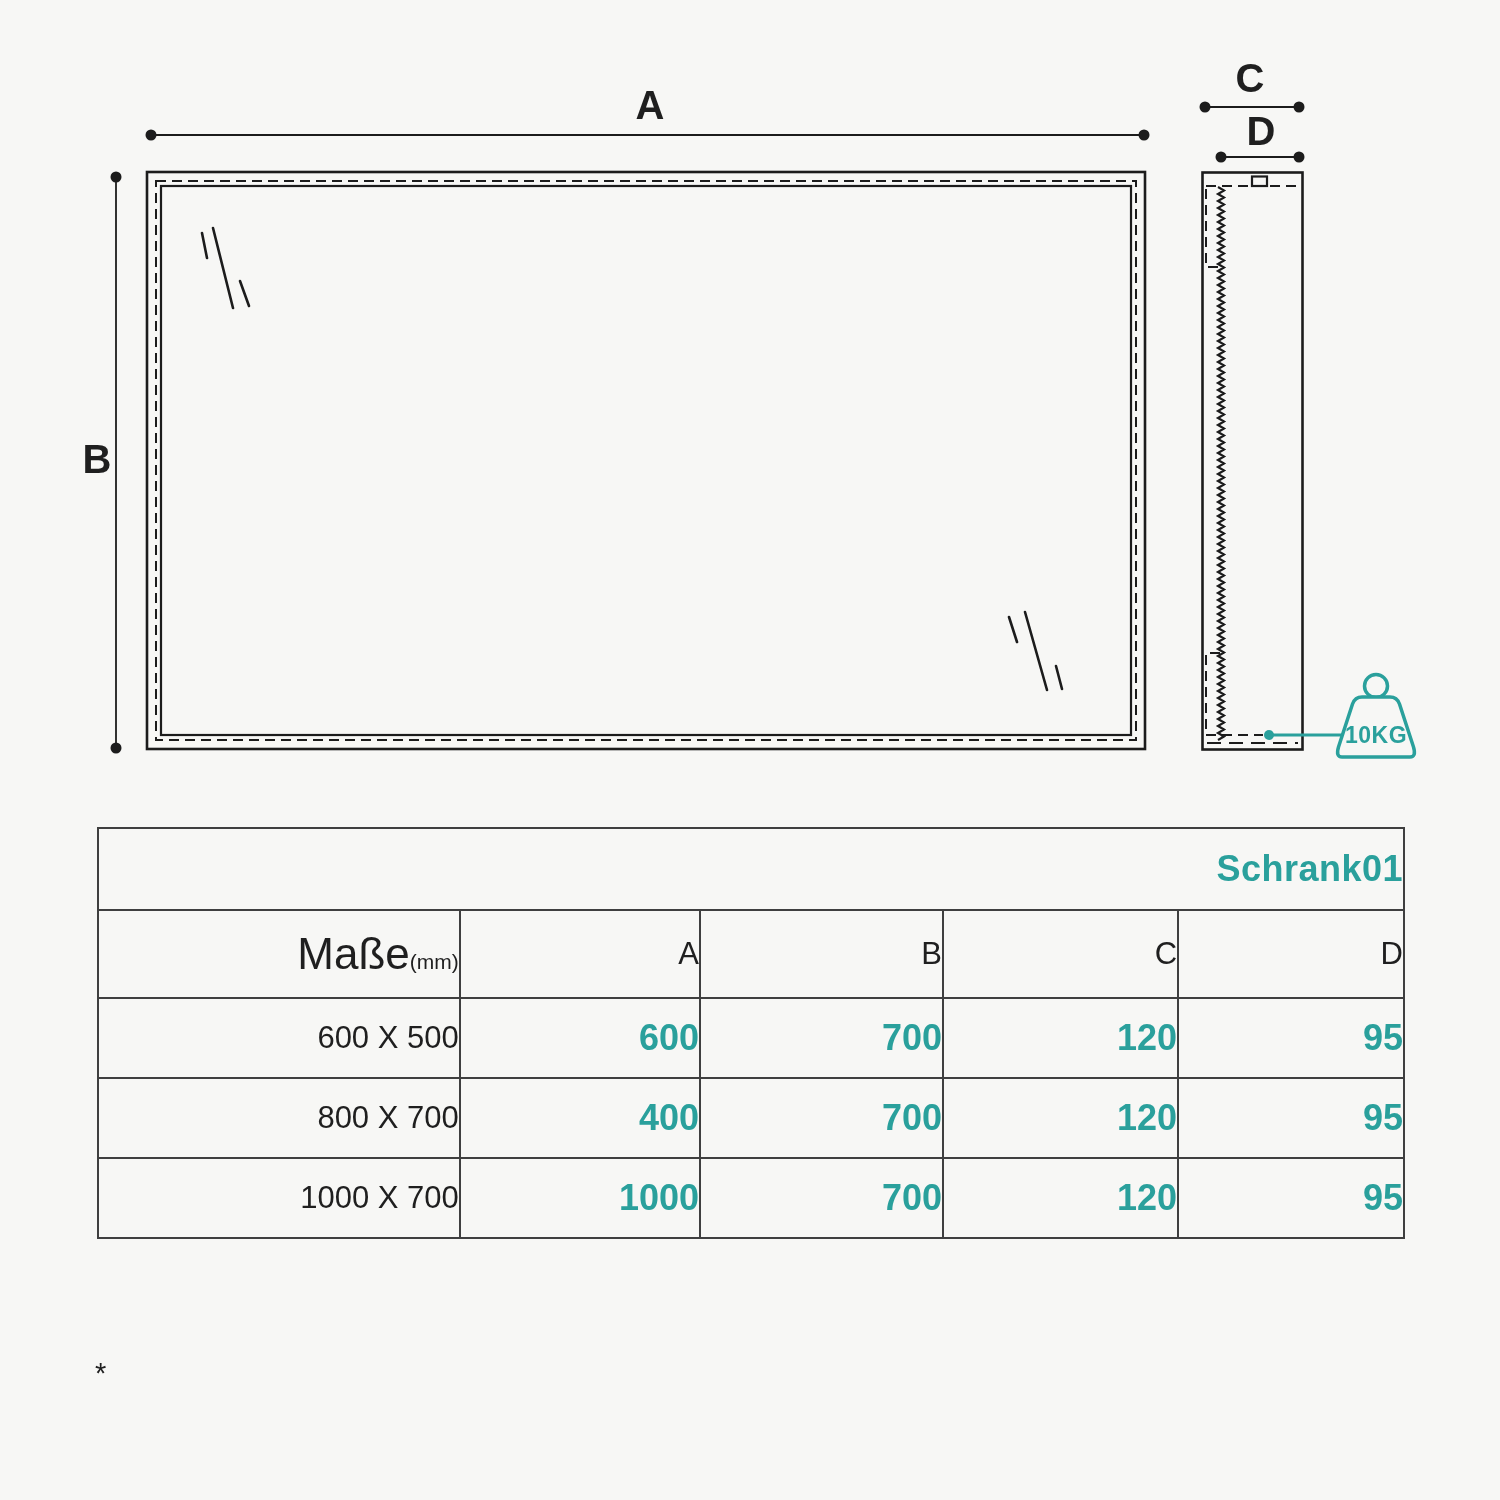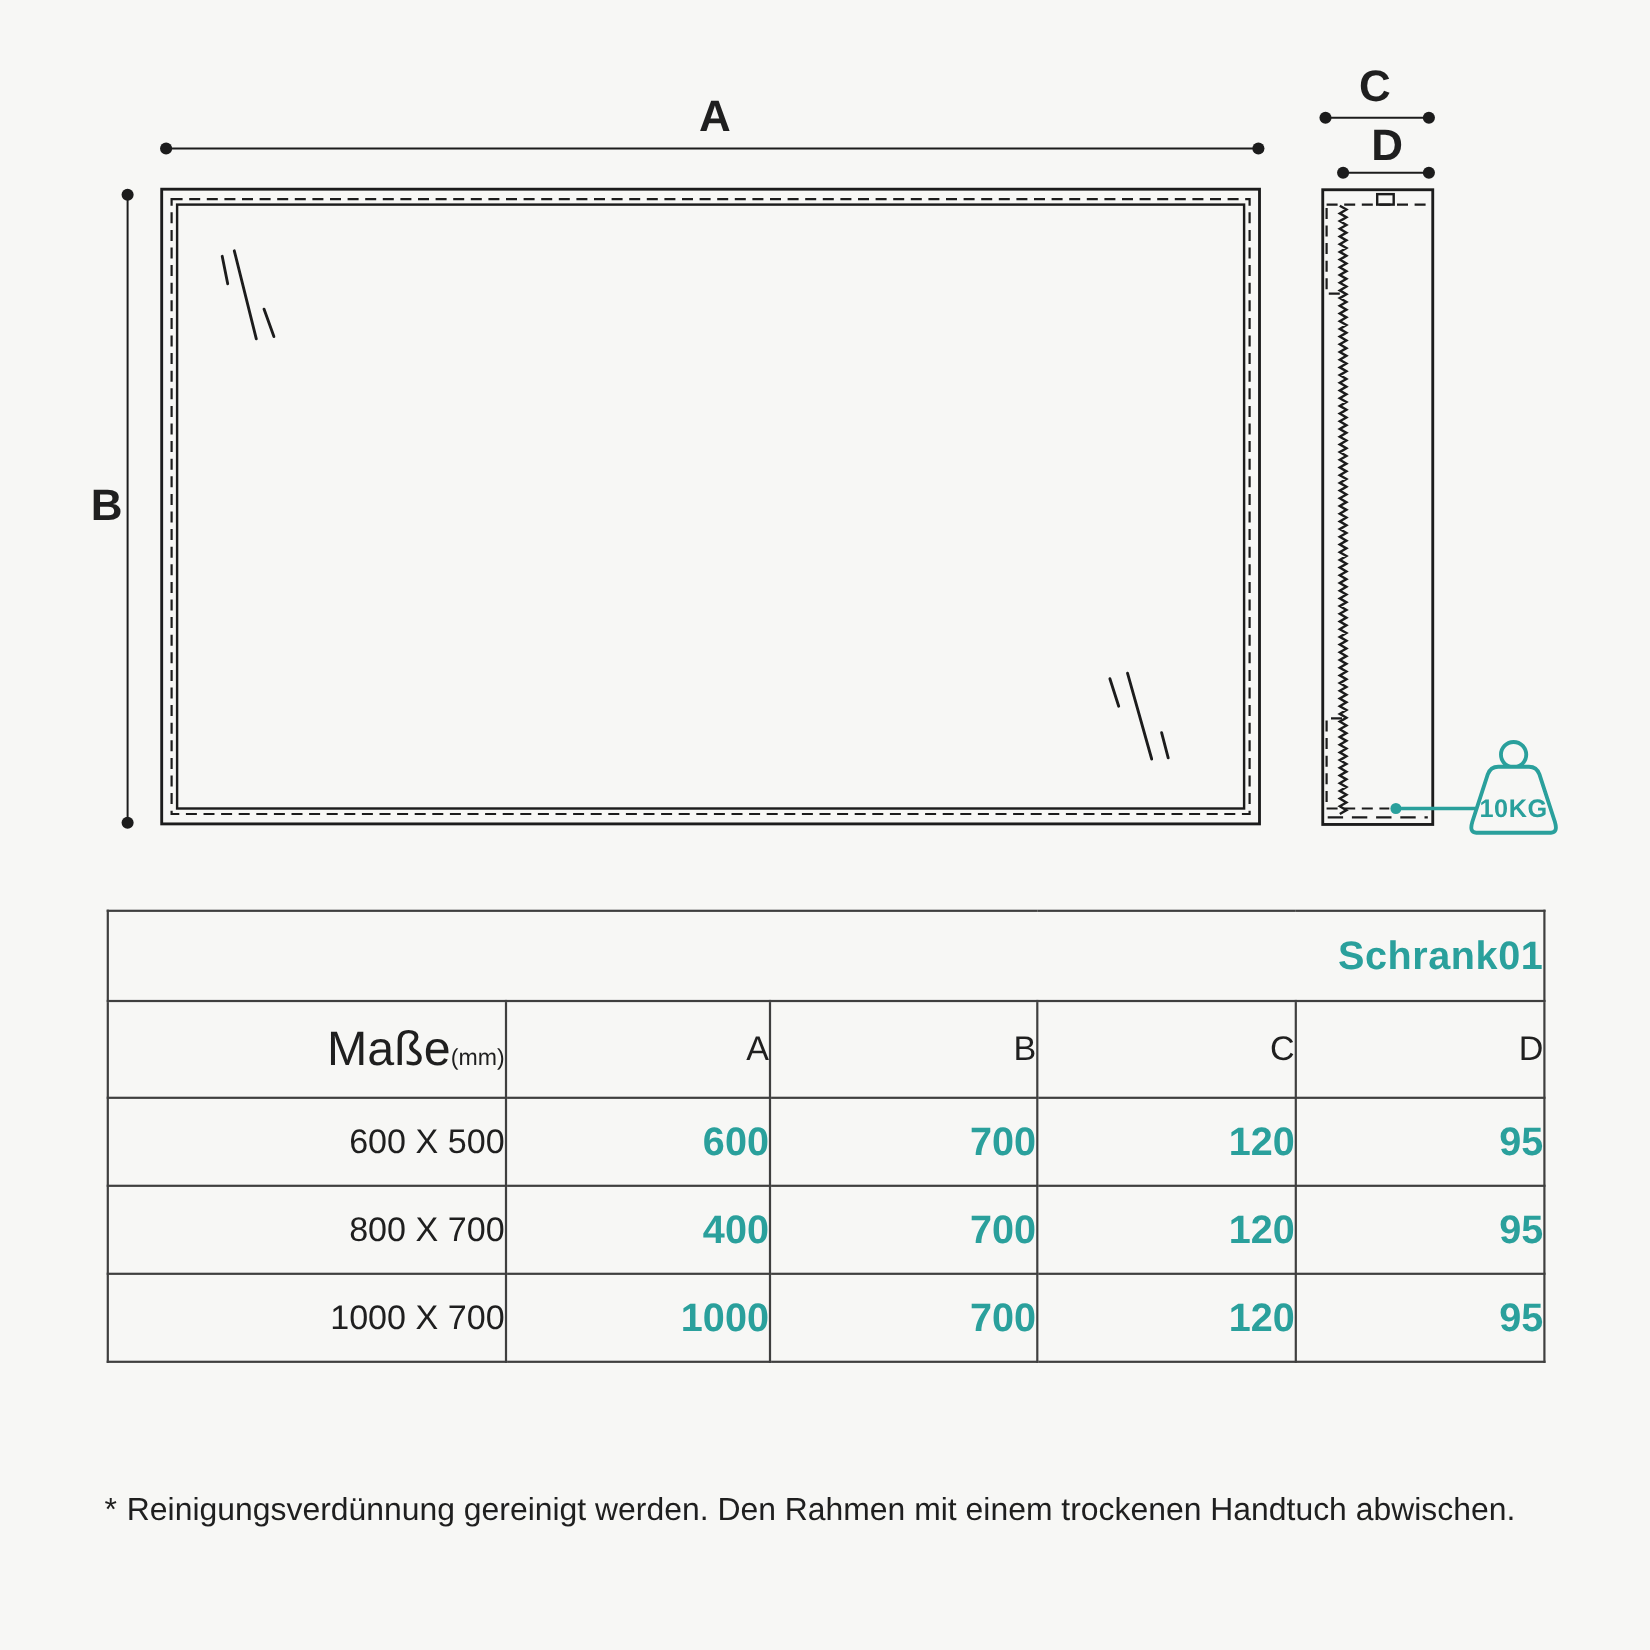--- a/index.html
+++ b/index.html
@@ -178,17 +178,16 @@
         <td class="val">700</td>
         <td class="val">120</td>
         <td class="val">95</td>
       </tr>
     </tbody>
   </table>
 
   <div class="footnote">
     <span class="marker">*</span>
     <div>
-      <div>Reinigungsverdünnung gereinigt werden. Den Rahmen mit einem trockenen Handtuch abwischen.</div>
     </div>
   </div>
 
 </div>
 
 </body></html>

